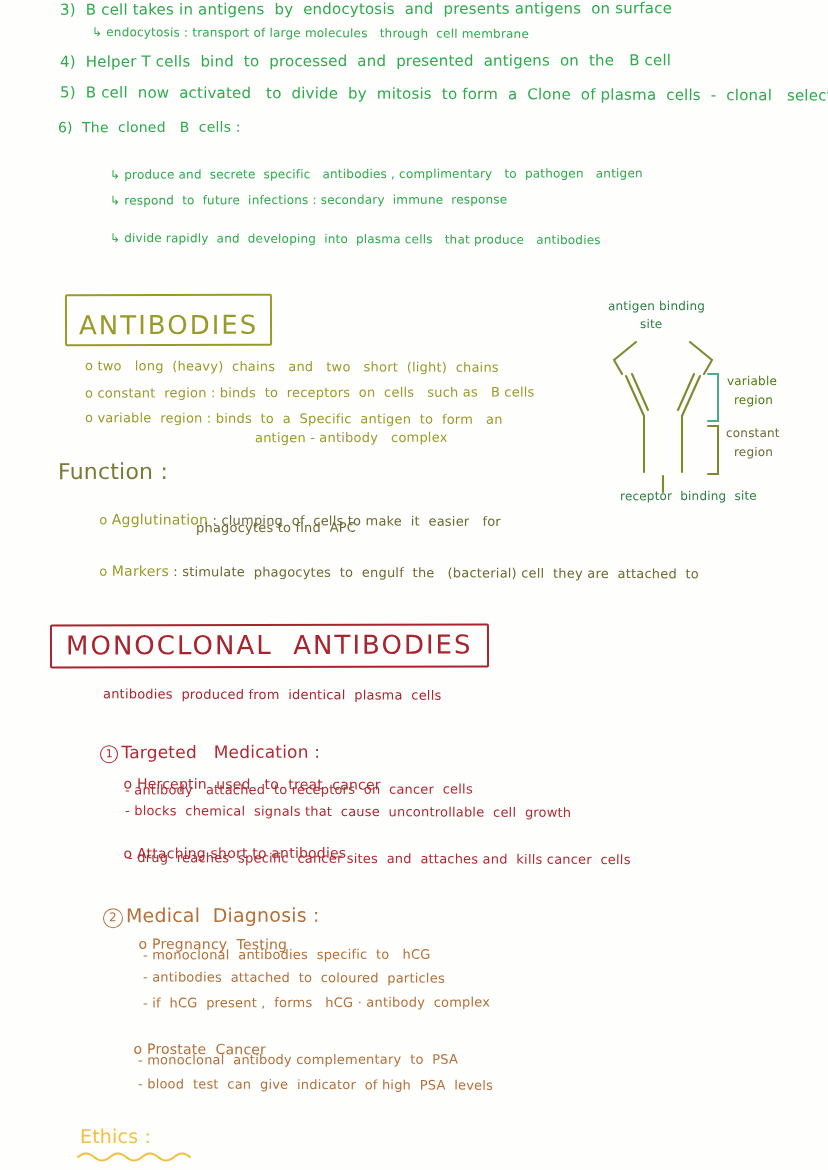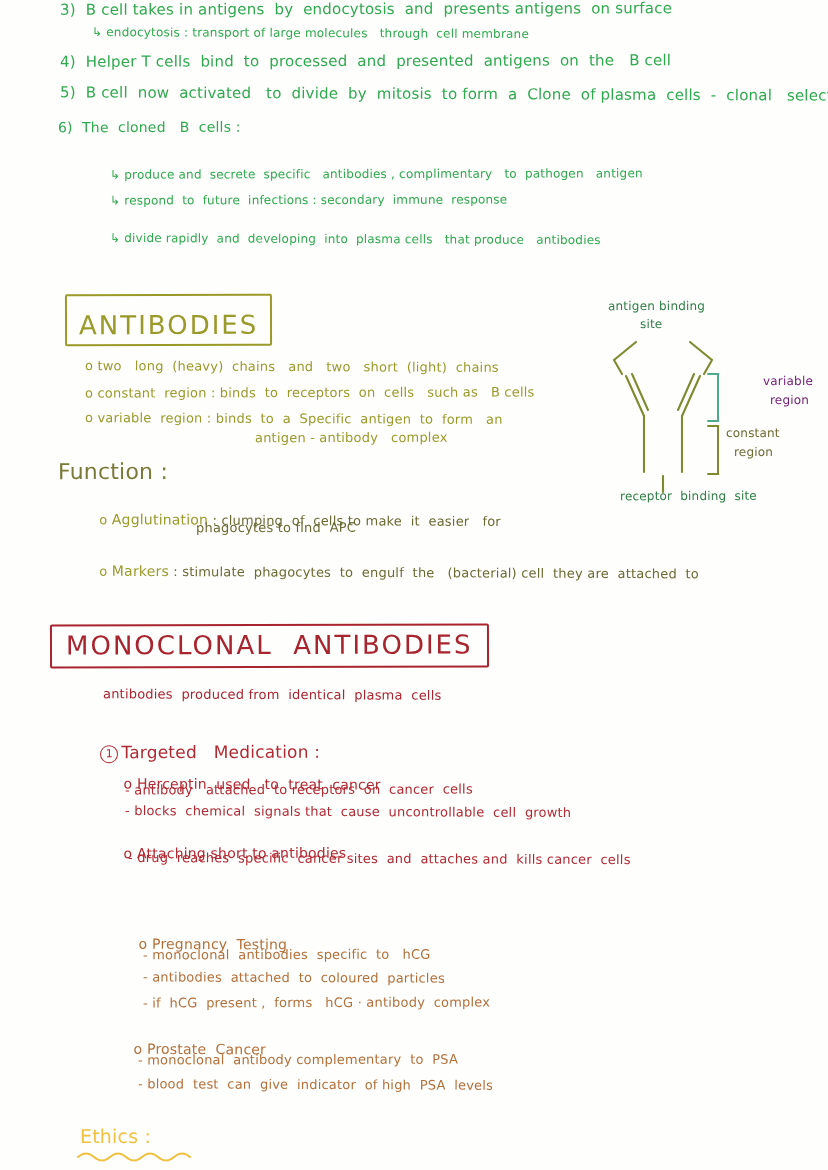--- a/index.html
+++ b/index.html
@@ -28,21 +28,21 @@
     white-space: pre;
     font-family: "DejaVu Sans", sans-serif;
     font-weight: 500;
     letter-spacing: 0.2px;
     line-height: 1.05;
   }
   .green      { color: #2fa94e; }
   .dgreen     { color: #2e7d45; }
   .olive      { color: #9a9a2b; }
   .brownish   { color: #6b6a33; }
-  .teal       { color: #701a75; margin-left: 36px; }
+  .teal       { color: #4d7c0f; }
   .red        { color: #a8242f; }
   .crimson    { color: #b02a33; }
   .orange     { color: #b3703a; }
   .gold       { color: #f0c040; }
 
   
   .s15 { font-size: 15px; }
   .s14 { font-size: 14px; }
   .s13 { font-size: 13px; }
   .s12 { font-size: 12px; }
@@ -181,20 +181,23 @@
     <span>o</span><span> </span><span>Herceptin  used   to  treat  cancer</span>
   </div>
   <div class="hw crimson s13 j3" style="left:125px; top:783px;">- antibody   attached  to receptors  on  cancer  cells</div>
   <div class="hw crimson s13 j2" style="left:125px; top:805px;">- blocks  chemical  signals that  cause  uncontrollable  cell  growth</div>
 
   <div class="hw crimson s14 j3" style="left:105px; top:831px;">
     <span>o</span><span> </span><span>Attaching short to antibodies</span>
   </div>
   <div class="hw crimson s13 j2" style="left:128px; top:852px;">- drug  reaches  specific  cancer sites  and  attaches and  kills cancer  cells</div>
 
+  <div class="hw orange s19 j3" style="left:78px; top:886px;">
+    <span class="circled" style="width:18px;height:18px;line-height:17px;font-size:12px">2</span><span>Medical  Diagnosis :</span>
+  </div>
 
   <div class="hw orange s14 j2" style="left:120px; top:922px;">
     <span>o</span><span> </span><span>Pregnancy  Testing</span>
   </div>
   <div class="hw orange s13 j3" style="left:143px; top:948px;">- monoclonal  antibodies  specific  to   hCG</div>
   <div class="hw orange s13 j2" style="left:143px; top:971px;">- antibodies  attached  to  coloured  particles</div>
   <div class="hw orange s13 j3" style="left:143px; top:996px;">- if  hCG  present ,  forms   hCG · antibody  complex</div>
 
   <div class="hw orange s14 j2" style="left:115px; top:1027px;">
     <span>o</span><span> </span><span>Prostate  Cancer</span>

